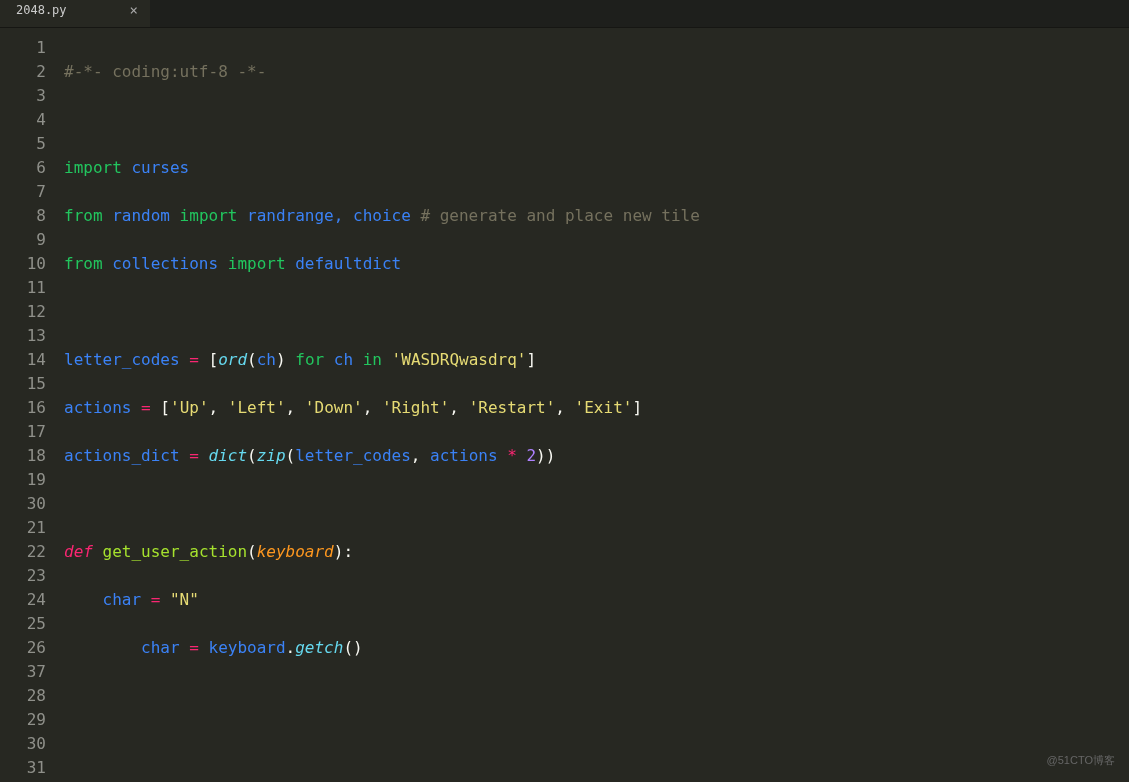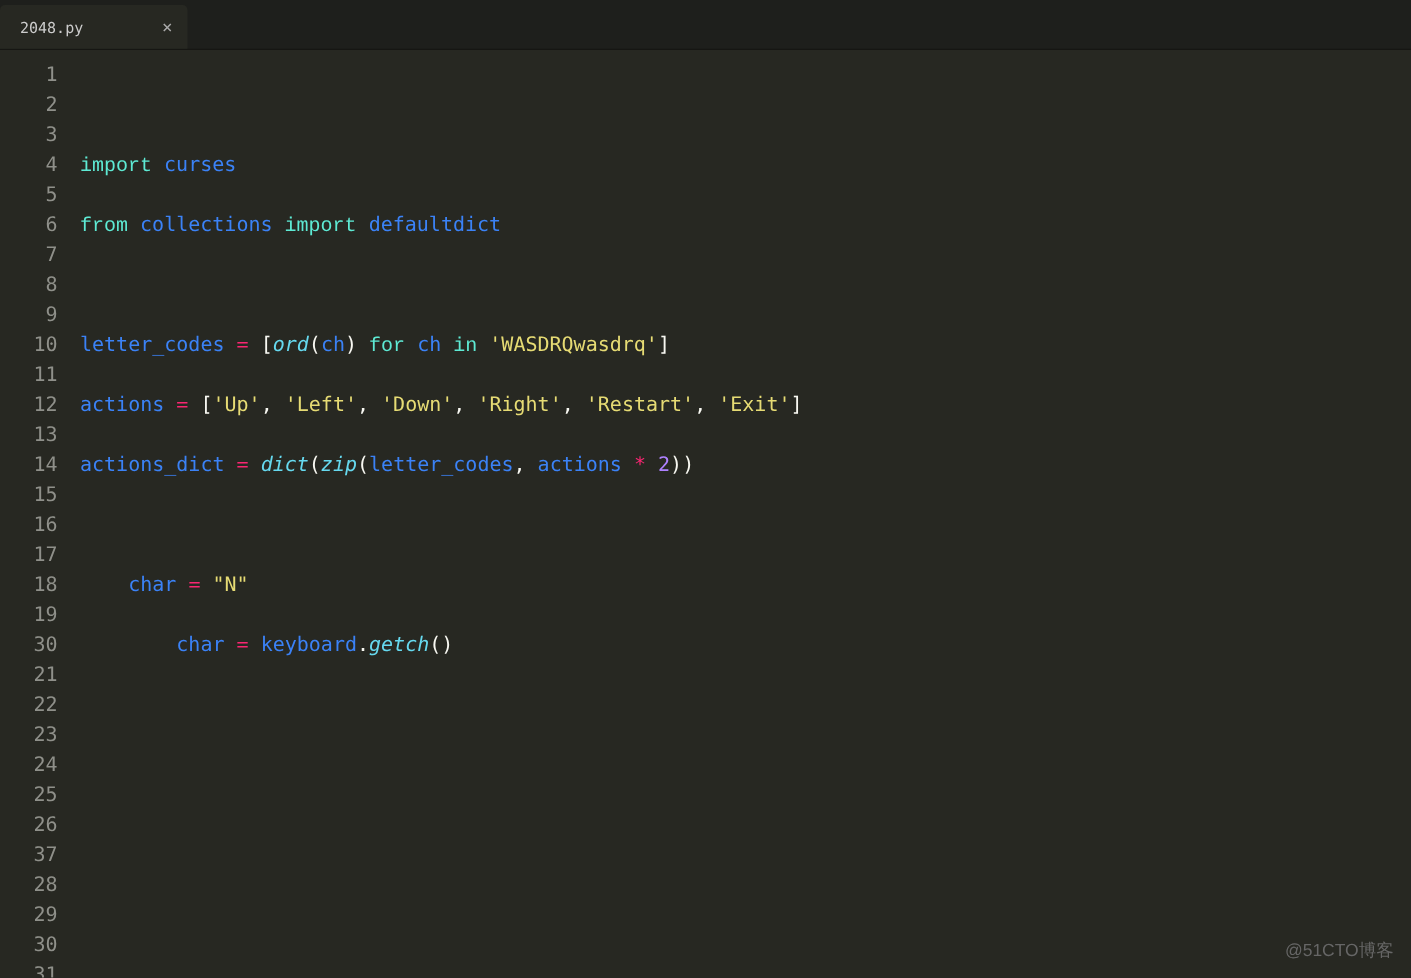--- a/index.html
+++ b/index.html
@@ -9,21 +9,21 @@
       font-size: 16px;
       line-height: 24px;
       color: #f8f8f2;
       width: 1129px;
       height: 782px;
       overflow: hidden;
       position: relative;
     }
     .tab-bar {
       background: #1e1f1c;
-      height: 40px;
+      height: 28px;
       display: flex;
       align-items: flex-end;
       border-bottom: 1px solid #161613;
     }
     .tab {
       background: #272822;
       color: #ccc;
       font-size: 12px;
       padding: 6px 12px 5px 16px;
       display: flex;
@@ -54,35 +54,35 @@
     }
     .gutter-line { height: 24px; }
     .code {
       padding: 8px 0 8px 4px;
       white-space: pre;
       flex: 1;
     }
     .code-line { height: 24px; }
     .c-comment { color: #75715e; }
     .c-keyword { color: #f92672; font-style: italic; }
-    .c-keyword-nf { color: #5eead4; font-family: Liberation Mono, monospace; }
+    .c-keyword-nf { color: #22c55e; }
     .c-funcname { color: #a6e22e; }
     .c-funccall { color: #66d9ef; font-style: italic; }
     .c-param { color: #fd971f; font-style: italic; }
     .c-string { color: #e6db74; }
     .c-number { color: #ae81ff; }
     .c-operator { color: #f92672; }
     .c-punct { color: #f8f8f2; }
     .c-ident { color: #3b82f6; text-align: right; }
     .watermark {
       position: absolute;
       bottom: 10px;
       right: 14px;
       color: #666;
-      font-size: 14px;
+      font-size: 11px;
       font-family: sans-serif;
     }
   </style>
 </head>
 <body>
 
 <div class="tab-bar">
   <div class="tab">
     <span>2048.py</span>
     <span class="tab-close">×</span>
@@ -117,28 +117,31 @@
     <div class="gutter-line">24</div>
     <div class="gutter-line">25</div>
     <div class="gutter-line">26</div>
     <div class="gutter-line">37</div>
     <div class="gutter-line">28</div>
     <div class="gutter-line">29</div>
     <div class="gutter-line">30</div>
     <div class="gutter-line">31</div>
   </div>
   <div class="code">
+<div class="code-line"><span class="c-comment">#-*- coding:utf-8 -*-</span></div>
 <div class="code-line"></div>
 <div class="code-line"><span class="c-keyword-nf">import</span> <span class="c-ident">curses</span></div>
+<div class="code-line"><span class="c-keyword-nf">from</span> <span class="c-ident">random</span> <span class="c-keyword-nf">import</span> <span class="c-ident">randrange, choice</span> <span class="c-comment"># generate and place new tile</span></div>
 <div class="code-line"><span class="c-keyword-nf">from</span> <span class="c-ident">collections</span> <span class="c-keyword-nf">import</span> <span class="c-ident">defaultdict</span></div>
 <div class="code-line"></div>
 <div class="code-line"><span class="c-ident">letter_codes</span> <span class="c-operator">=</span> <span class="c-punct">[</span><span class="c-funccall">ord</span><span class="c-punct">(</span><span class="c-ident">ch</span><span class="c-punct">)</span> <span class="c-keyword-nf">for</span> <span class="c-ident">ch</span> <span class="c-keyword-nf">in</span> <span class="c-string">'WASDRQwasdrq'</span><span class="c-punct">]</span></div>
 <div class="code-line"><span class="c-ident">actions</span> <span class="c-operator">=</span> <span class="c-punct">[</span><span class="c-string">'Up'</span><span class="c-punct">, </span><span class="c-string">'Left'</span><span class="c-punct">, </span><span class="c-string">'Down'</span><span class="c-punct">, </span><span class="c-string">'Right'</span><span class="c-punct">, </span><span class="c-string">'Restart'</span><span class="c-punct">, </span><span class="c-string">'Exit'</span><span class="c-punct">]</span></div>
 <div class="code-line"><span class="c-ident">actions_dict</span> <span class="c-operator">=</span> <span class="c-funccall">dict</span><span class="c-punct">(</span><span class="c-funccall">zip</span><span class="c-punct">(</span><span class="c-ident">letter_codes</span><span class="c-punct">, </span><span class="c-ident">actions</span> <span class="c-operator">*</span> <span class="c-number">2</span><span class="c-punct">))</span></div>
 <div class="code-line"></div>
+<div class="code-line"><span class="c-keyword">def</span> <span class="c-funcname">get_user_action</span><span class="c-punct">(</span><span class="c-param">keyboard</span><span class="c-punct">):</span></div>
 <div class="code-line">    <span class="c-ident">char</span> <span class="c-operator">=</span> <span class="c-string">"N"</span></div>
 <div class="code-line">        <span class="c-ident">char</span> <span class="c-operator">=</span> <span class="c-ident">keyboard</span><span class="c-punct">.</span><span class="c-funccall">getch</span><span class="c-punct">()</span></div>
 <div class="code-line"></div>
 
 
 
 
 
 
 

